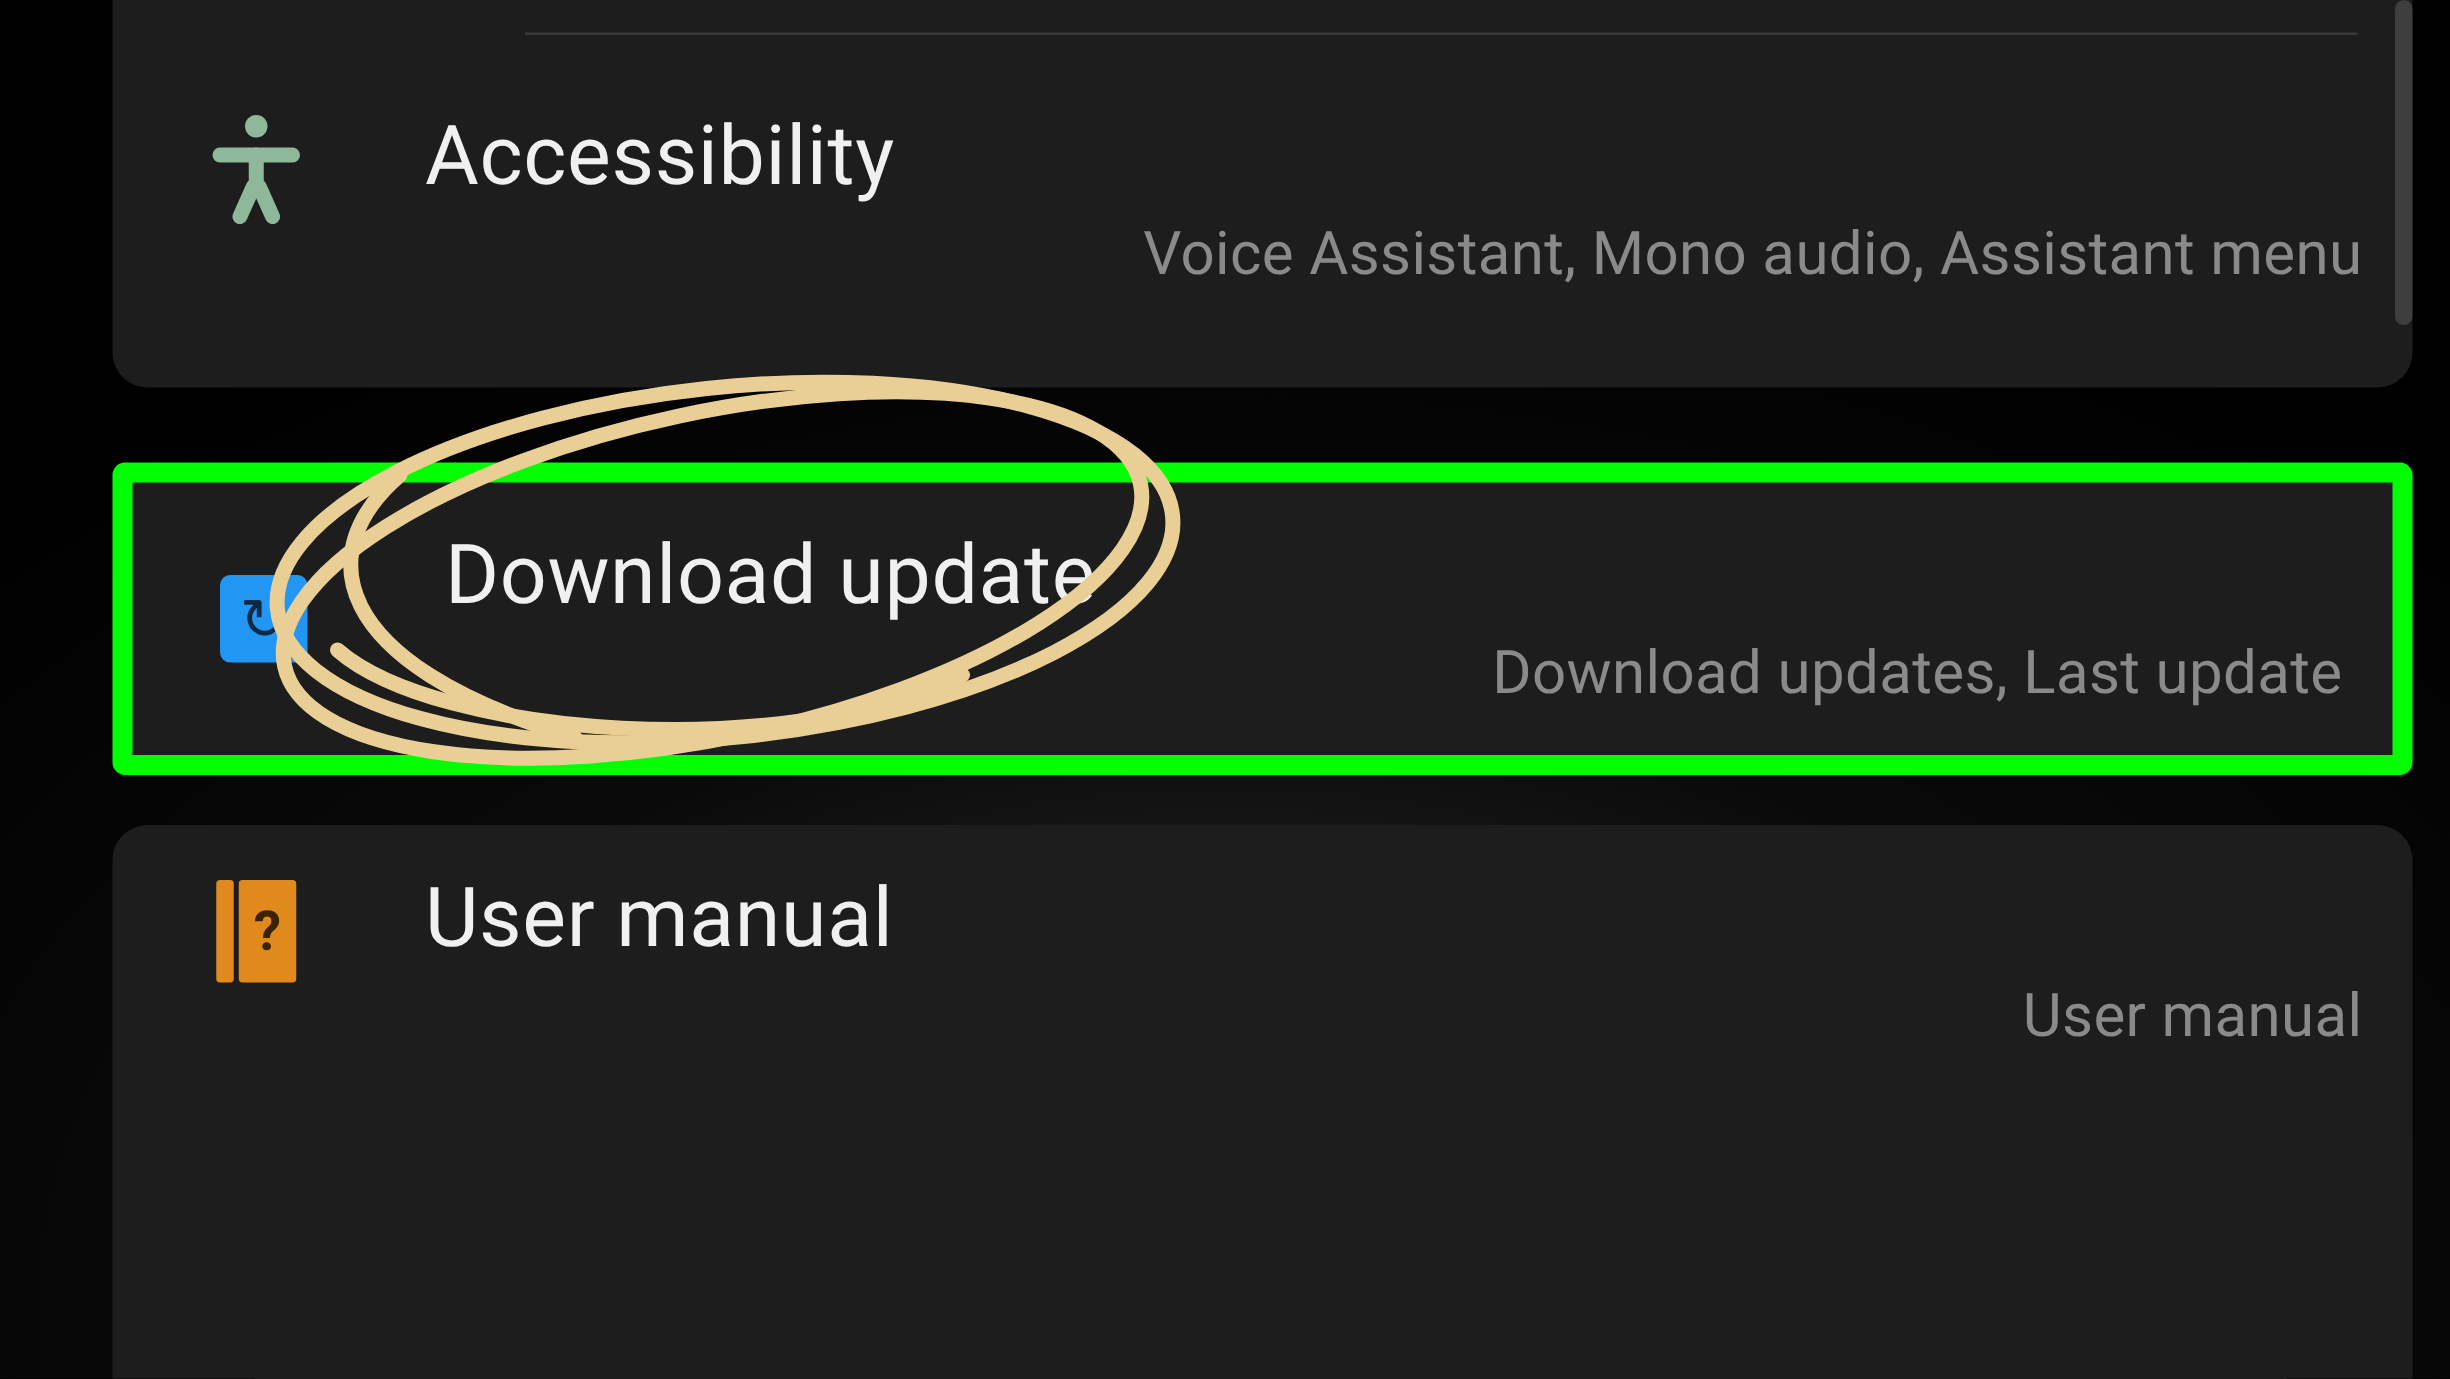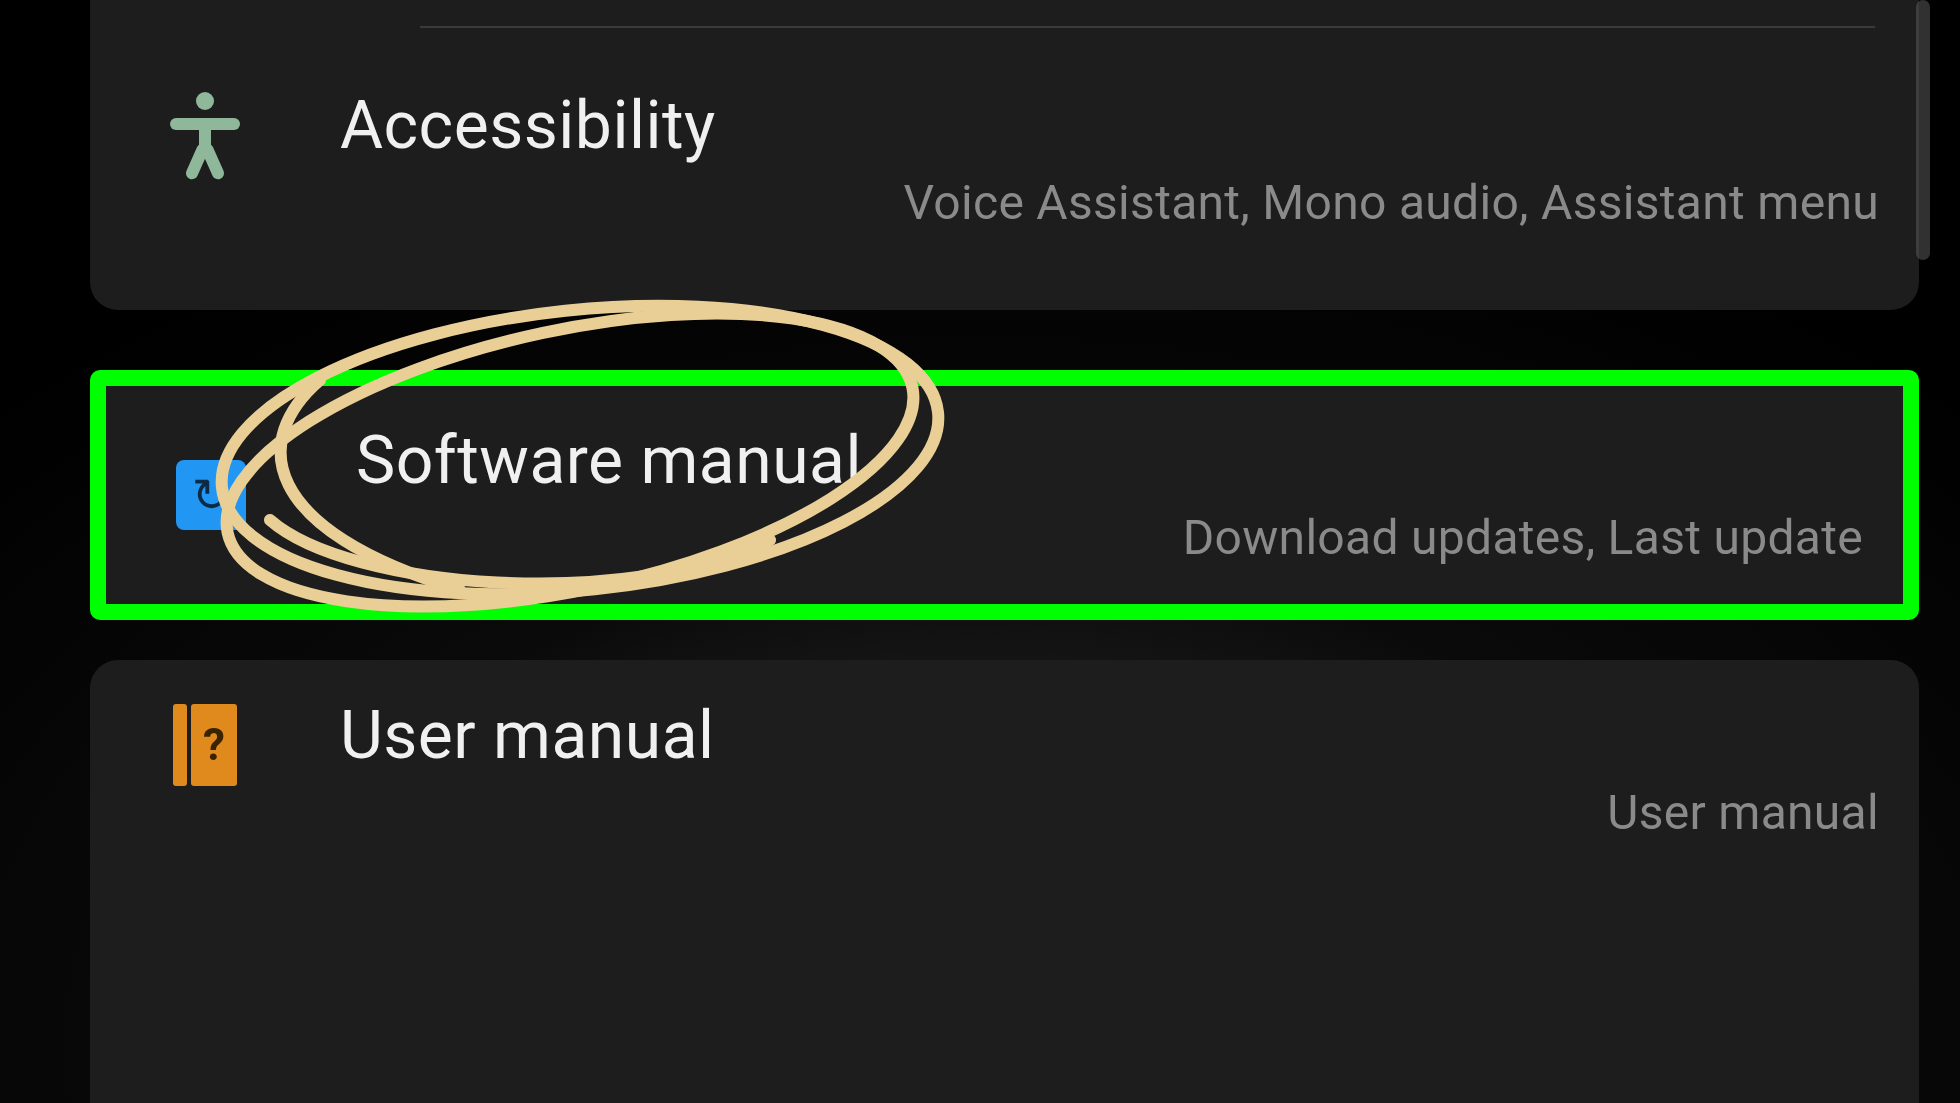--- a/index.html
+++ b/index.html
@@ -23,21 +23,21 @@
     right: 30px;
     width: 14px;
     height: 260px;
     background: #5a5a5a;
     border-radius: 7px;
     opacity: 0.55;
   }
   .card {
     position: absolute;
     left: 90px;
-    right: 41px;
+    right: 30px;
     background: #1d1d1d;
     border-radius: 28px;
   }
   .card.top {
     top: 0;
     border-top-left-radius: 0;
     border-top-right-radius: 0;
     height: 300px;
     padding-top: 10px;
   }
@@ -176,21 +176,21 @@
       </div>
     </div>
   </div>
 
   <div class="card mid">
     <div class="row">
       <div class="icon-slot">
         <div class="icon-update">↻</div>
       </div>
       <div class="text-slot">
-        <div class="title">Software manual</div>
+        <div class="title">Download update</div>
         <div class="subtitle">Download updates, Last update</div>
       </div>
     </div>
   </div>
 
   <div class="card bot">
     <div class="row">
       <div class="icon-slot">
         <div class="icon-manual">
           <div class="spine"></div>

